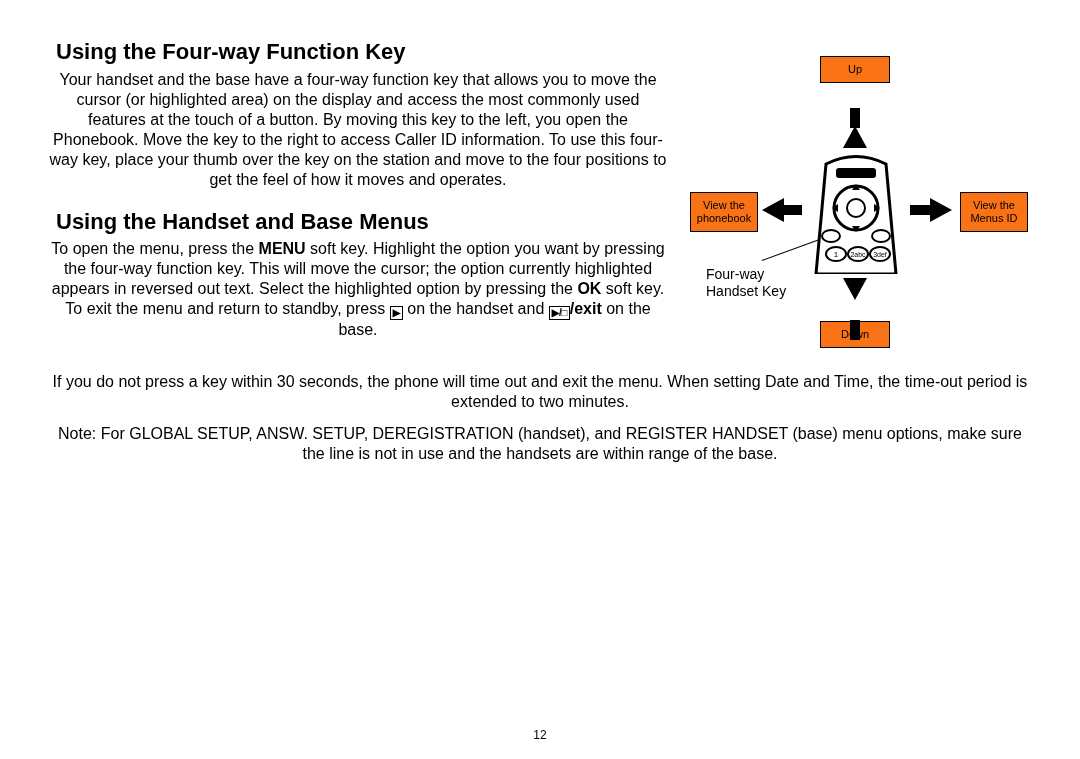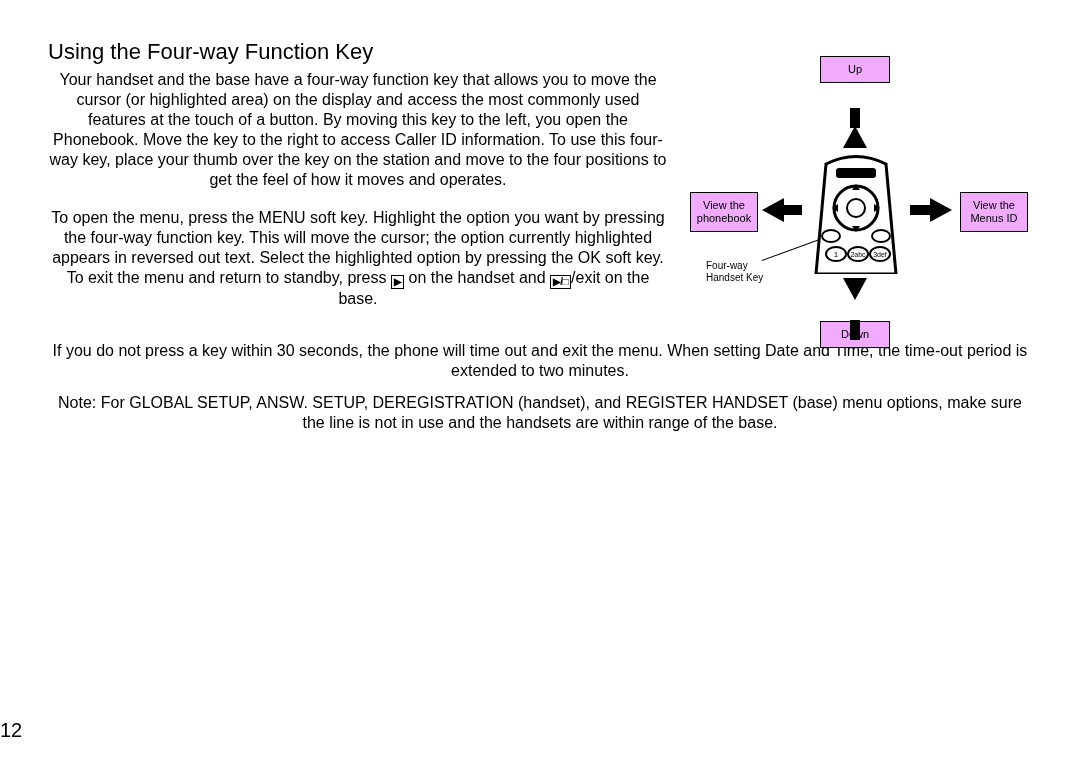--- a/index.html
+++ b/index.html
@@ -10,47 +10,48 @@
     height: 759px;
     margin: 0;
     padding: 38px 48px 0 48px;
     box-sizing: border-box;
     position: relative;
     color: #000;
     background: #fff;
   }
   h2 {
     font-size: 22px;
-    font-weight: normal;
-    margin: 0 0 4px 0;
+    font-weight: bold;
+    margin: 0 0 4px 8px;
   }
   .section1-text { width: 620px; }
   .section2-text { width: 620px; margin-top: 18px; }
   .fullwidth { width: 100%; margin-top: 32px; }
   .note { margin-top: 12px; }
   p { margin: 0; text-align: center; }
-  b { font-weight: normal; }
+  b { font-weight: bold; }
   .page-num {
     position: absolute;
     bottom: 16px;
     left: 0; right: 0;
-    font-size: 20px;
+    text-align: center;
+    font-size: 12px;
   }
 
   .diagram {
     position: absolute;
     top: 56px;
     left: 690px;
     width: 360px;
     height: 300px;
   }
   .dbox {
     position: absolute;
     border: 1px solid #000;
-    background: #f0abfc;
+    background: #f97316;
     font-size: 11px;
     line-height: 1.2;
     text-align: center;
     padding: 6px 4px;
     box-sizing: border-box;
   }
   .up-box    { left: 130px; top: 0;   width: 70px; }
   .down-box  { left: 130px; top: 265px; width: 70px; }
   .left-box  { left: 0;   top: 136px; width: 68px; }
   .right-box { left: 270px; top: 136px; width: 68px; }
@@ -105,22 +106,22 @@
   }
 
   .phone-svg {
     position: absolute;
     left: 106px; top: 98px;
     width: 120px; height: 120px;
   }
 
   .fnkey-label {
     position: absolute;
-    left: 16px; top: 204px;
-    font-size: 10px;
+    left: 16px; top: 210px;
+    font-size: 14px;
     line-height: 1.2;
   }
   .fnkey-line {
     position: absolute;
     left: 72px; top: 204px;
     width: 60px; height: 1px;
     border-top: 1px solid #000;
     transform: rotate(-20deg);
     transform-origin: left center;
   }
@@ -139,20 +140,21 @@
 </style>
 </head>
 <body>
 
 <h2>Using the Four-way Function Key</h2>
 <div class="section1-text">
   <p>Your handset and the base have a four-way function key that allows you to move the cursor (or highlighted area) on the display and access the most commonly used features at the touch of a button. By moving this key to the left, you open the Phonebook. Move the key to the right to access Caller ID information. To use this four-way key, place your thumb over the key on the station and move to the four positions to get the feel of how it moves and operates.</p>
 </div>
 
 <div class="section2-text">
+  <h2>Using the Handset and Base Menus</h2>
   <p>
     <span>To open the menu, press the </span><b>MENU</b><span> soft key. Highlight the option you want by pressing the four-way function key. This will move the cursor; the option currently highlighted appears in reversed out text. Select the highlighted option by pressing the </span><b>OK</b><span> soft key. To exit the menu and return to standby, press </span><span class="inline-icon">▶</span><span> on the handset and </span><span class="inline-icon">▶/□</span><b>/exit</b><span> on the base.</span>
   </p>
 </div>
 
 <div class="fullwidth">
   <p>If you do not press a key within 30 seconds, the phone will time out and exit the menu. When setting Date and Time, the time-out period is extended to two minutes.</p>
 </div>
 
 <div class="fullwidth note">

